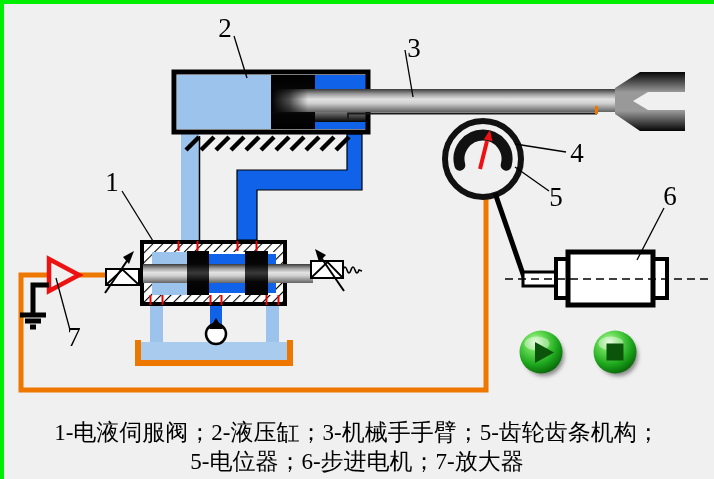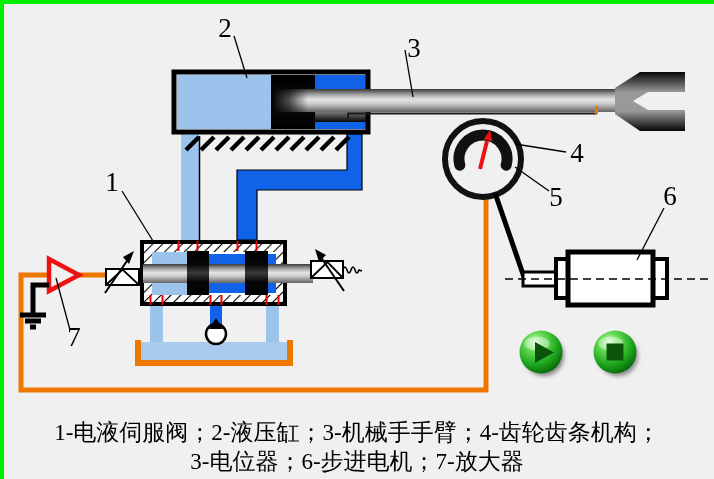--- a/index.html
+++ b/index.html
@@ -205,19 +205,19 @@
   </g>
   <g>
     <circle cx="618" cy="356" r="20" fill="#888" filter="url(#soft)"></circle>
     <circle cx="615" cy="352" r="21.5" fill="url(#btn)"></circle>
     <ellipse cx="611" cy="343.5" rx="12.5" ry="7" fill="#fff" opacity="0.4"></ellipse>
     <rect x="606.5" y="343.5" width="17" height="17" fill="#0b550b"></rect>
   </g>
 </svg>
 
 <div class="caption">
-  <div>1-电液伺服阀；2-液压缸；3-机械手手臂；4-齿轮齿条机构；</div>
-  <div>3-电位器；6-步进电机；7-放大器</div>
+  <div>1-电液伺服阀；2-液压缸；3-机械手手臂；5-齿轮齿条机构；</div>
+  <div>5-电位器；6-步进电机；7-放大器</div>
 </div>
 
 <div class="border-top"></div>
 <div class="border-left"></div>
 </div>
 
 </body></html>

